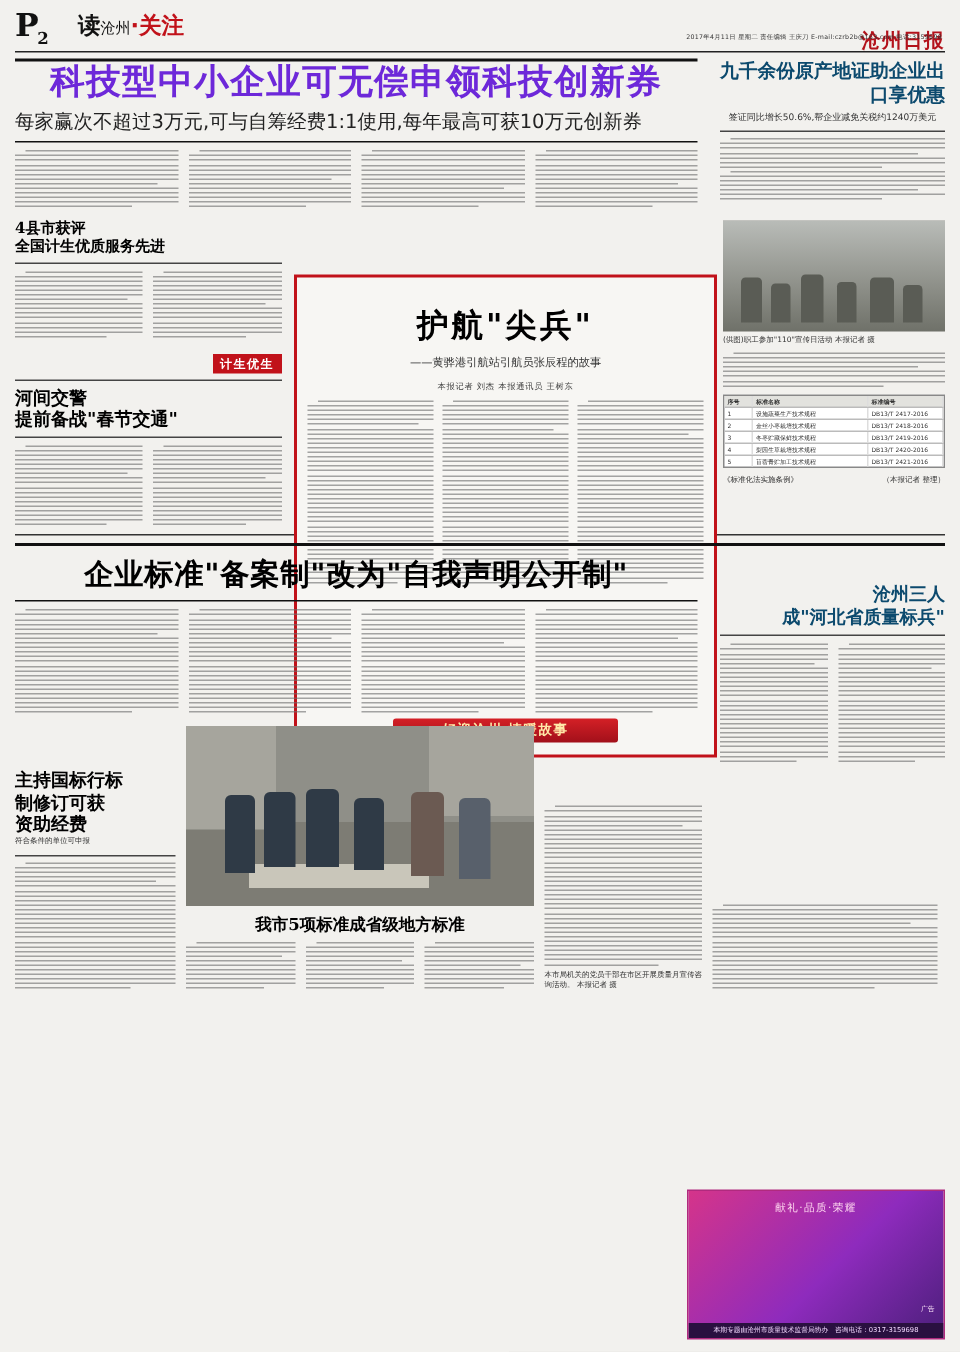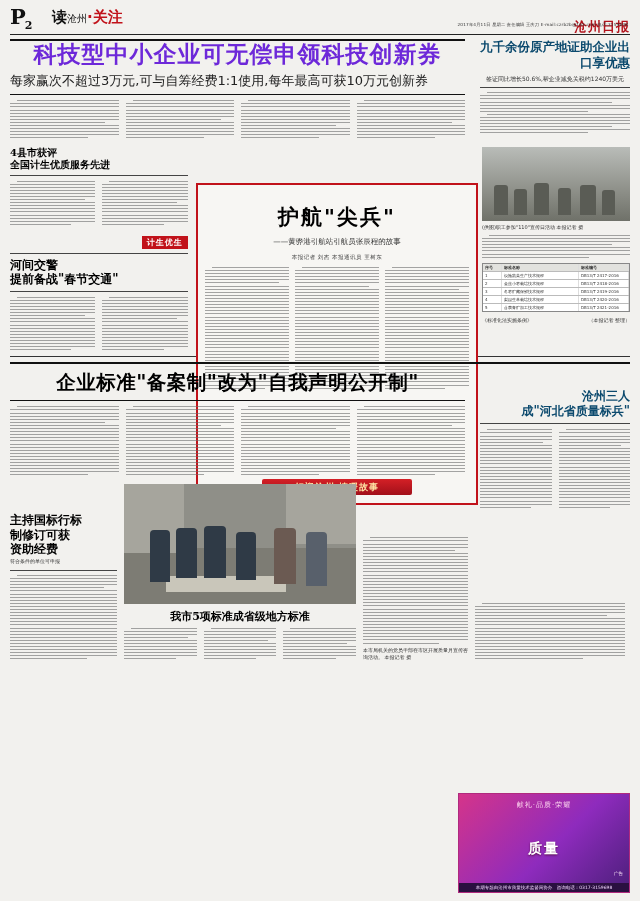--- a/index.html
+++ b/index.html
@@ -1079,18 +1079,17 @@
             <span class="ln"></span>
             <span class="ln"></span>
             <span class="ln short"></span>
         </div>
       </div>
     </div>
   </div>
 
   <div class="ad">
     <div class="ad-top">献礼·品质·荣耀</div>
-    <div class="ad-title">质量</div>
     <div class="ad-badge">广告</div>
     <div class="ad-foot">本期专题由沧州市质量技术监督局协办　咨询电话：0317-3159698</div>
   </div>
 
 </div>
 
 </body></html>

